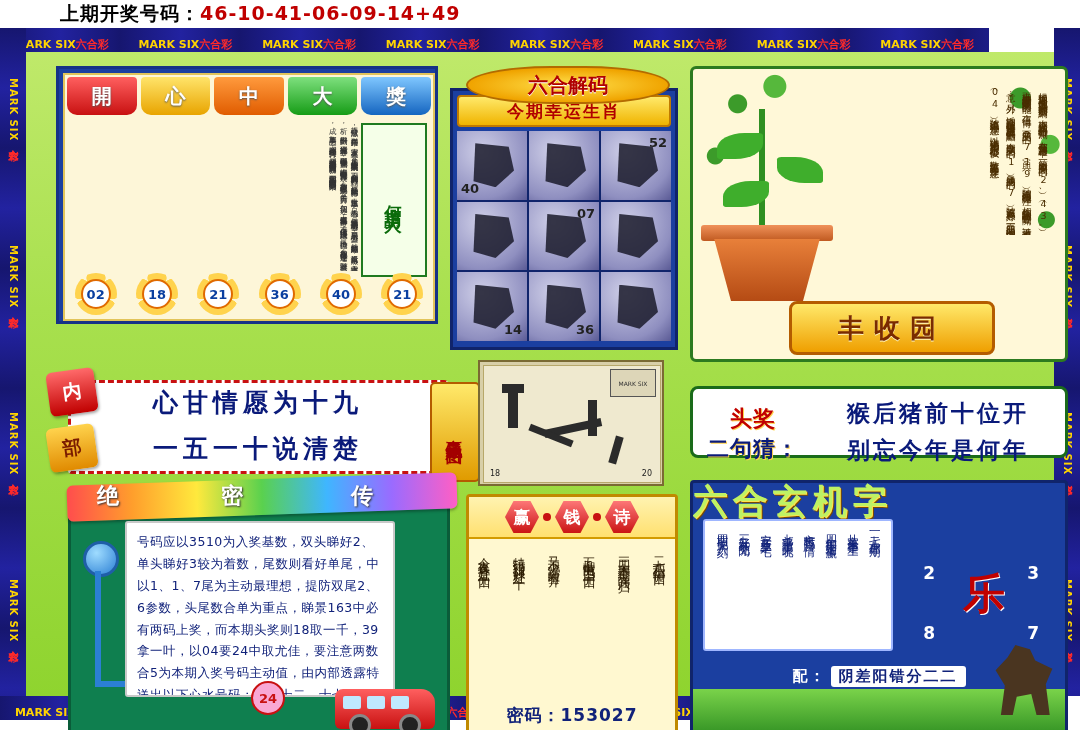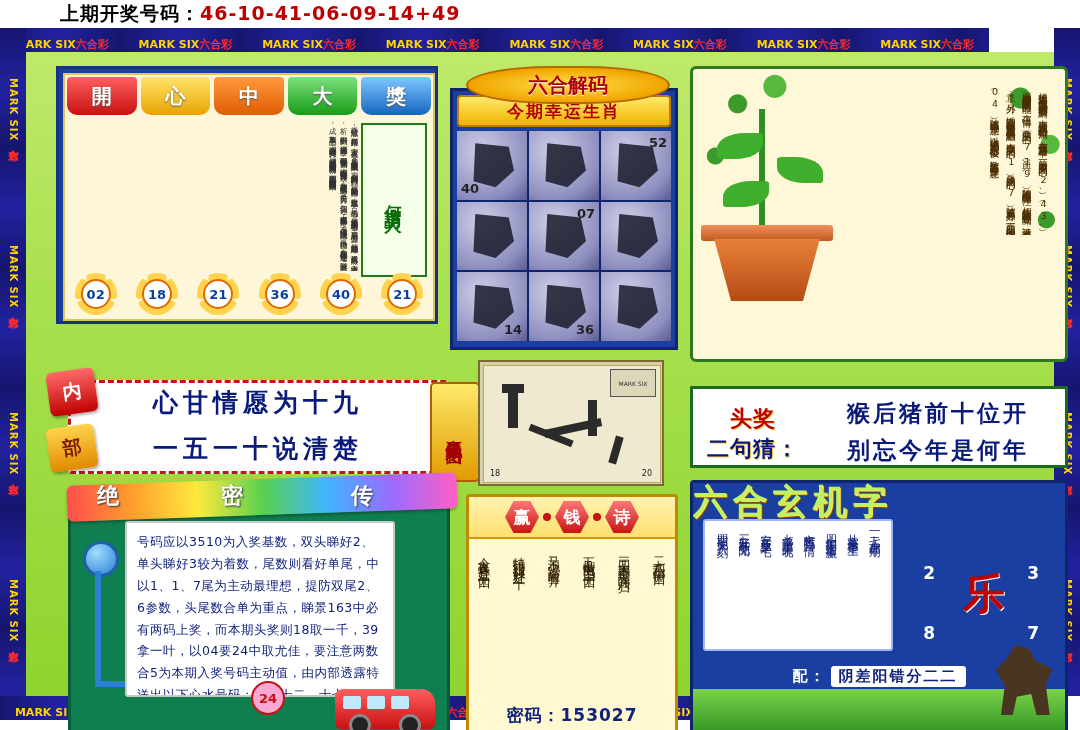--- a/index.html
+++ b/index.html
@@ -228,22 +228,22 @@
   #tag-zhuan{
     position:absolute;left:404px;top:330px;width:46px;height:96px;
     background:linear-gradient(180deg,#ffe96a,#e09b00);
     border:2px solid #b45c00;border-radius:5px;
     color:#a30000;font-size:17px;font-weight:bold;
     writing-mode:vertical-rl;text-orientation:upright;
     display:flex;align-items:center;justify-content:center;letter-spacing:3px;
   }
 
   
-  #p-riddle{left:664px;top:334px;width:378px;height:82px;
-    background:#ffffff;border:3px solid #1a6b1a;border-radius:1px;}
+  #p-riddle{left:664px;top:334px;width:378px;height:72px;
+    background:#ffffff;border:3px solid #1a6b1a;border-radius:8px;}
   #p-riddle .lines{
     margin-left:118px;text-align:center;color:#0a1a7a;
     font-size:23px;font-weight:bold;letter-spacing:3px;line-height:1.6;padding-top:6px;
   }
   #p-riddle .badge{
     position:absolute;left:6px;top:4px;width:108px;height:82px;
     display:flex;flex-direction:column;align-items:center;justify-content:center;
   }
   #p-riddle .badge .b1{
     color:#c00000;font-size:22px;font-weight:bold;letter-spacing:1px;
@@ -507,20 +507,21 @@
 
     <div class="panel" id="p-harvest">
       <div class="vine"></div>
       <div class="text">根據近期四十九個號碼開出的趨勢歸納，本期經過精心的分析排測，在整個波路通程中，第一門與第五門的（02）、（43）。這兩碼今期最有爆旺開出的可能，值得一博，而第三門的（27）與（19）號波同樣值得關注，相信今期隨時都會旺開。請看也須多為留意；另外，近期冷門號碼無疑份是上獎碼的重點，今期以第三門的（21）與第四門的（47）號波最為順好；而第一門的冷門號碼（04）號波也須特別注意，以上號碼均屬本人心水彩提供，敬請各彩民多加注意。</div>
       <div class="stem"></div>
       <div class="leaf" style="left:24px;bottom:200px;"></div>
       <div class="leaf" style="left:84px;bottom:176px;transform:scaleX(-1);"></div>
       <div class="leaf" style="left:30px;bottom:152px;"></div>
       <div class="potlip"></div>
       <div class="pot"></div>
+      <div class="seal">丰收园</div>
     </div>
 
     <div class="panel" id="p-slogan">
       <div class="l l2">心甘情愿为十九</div>
       <div class="l l1">一五一十说清楚</div>
     </div>
     <div class="corner-tag" id="tag-nei">内</div>
     <div class="corner-tag" id="tag-bu">部</div>
 
     <div id="tag-zhuan">赢钱料图</div>

